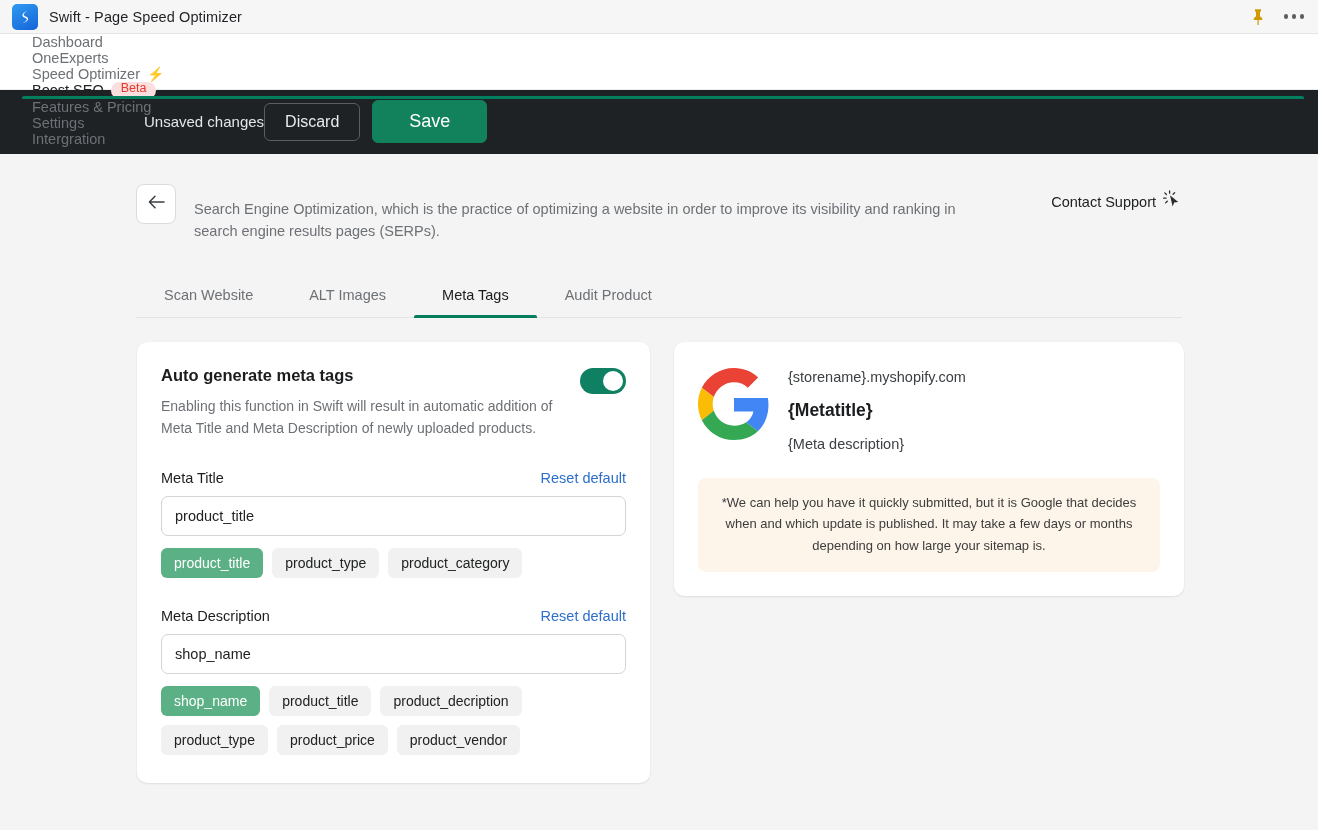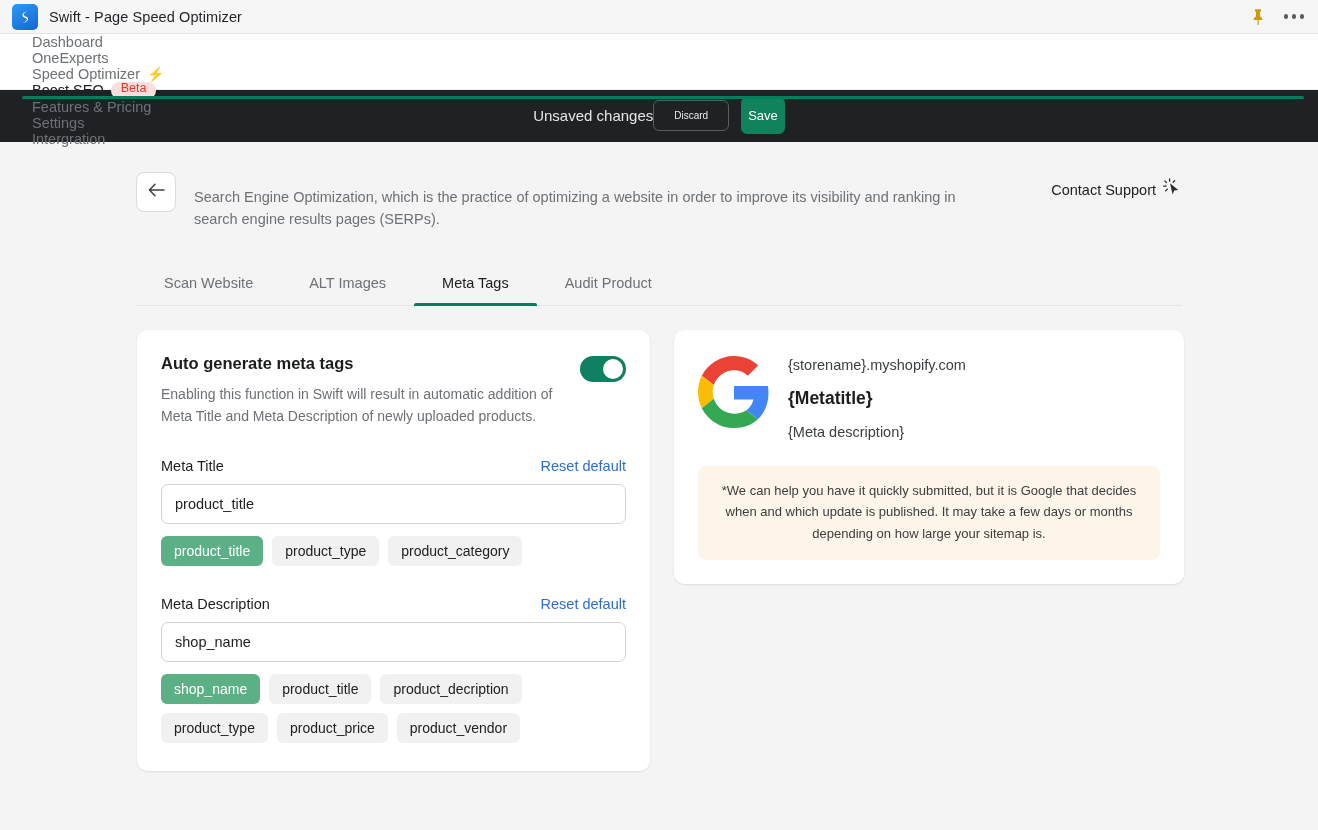--- a/index.html
+++ b/index.html
@@ -80,46 +80,46 @@
     color: #e0392c;
     font-size: 12.5px;
     padding: 0 10px 4px;
     border-radius: 11px;
     line-height: 1;
   }
   .bolt { font-size: 14px; color: #f5b700; }
 
   
   .savebar {
-    height: 53px;
+    height: 65px;
     background: #1f2225;
     display: flex;
     align-items: center;
     padding: 0 144px;
-    justify-content: center;
+    justify-content: flex-start;
   }
   .savebar-text { color: #e3e5e7; font-size: 15px; }
   .savebar-actions { display: flex; gap: 12px; align-items: center; }
   .btn-discard {
     background: transparent;
     border: 1px solid #5b5e61;
     color: #e9eaeb;
-    font-size: 10px;
+    font-size: 16px;
     font-family: inherit;
     padding: 9px 20px;
     border-radius: 6px;
     cursor: pointer;
   }
   .btn-save {
     background: #12825c;
     border: 1px solid #12825c;
     color: #fff;
-    font-size: 13px;
+    font-size: 18px;
     font-family: inherit;
-    padding: 10px 6px;
+    padding: 10px 36px;
     border-radius: 6px;
     cursor: pointer;
   }
 
   
   .content { padding: 0 0 0 0; }
   .page-head {
     display: flex;
     align-items: flex-start;
     padding: 30px 136px 0 136px;

